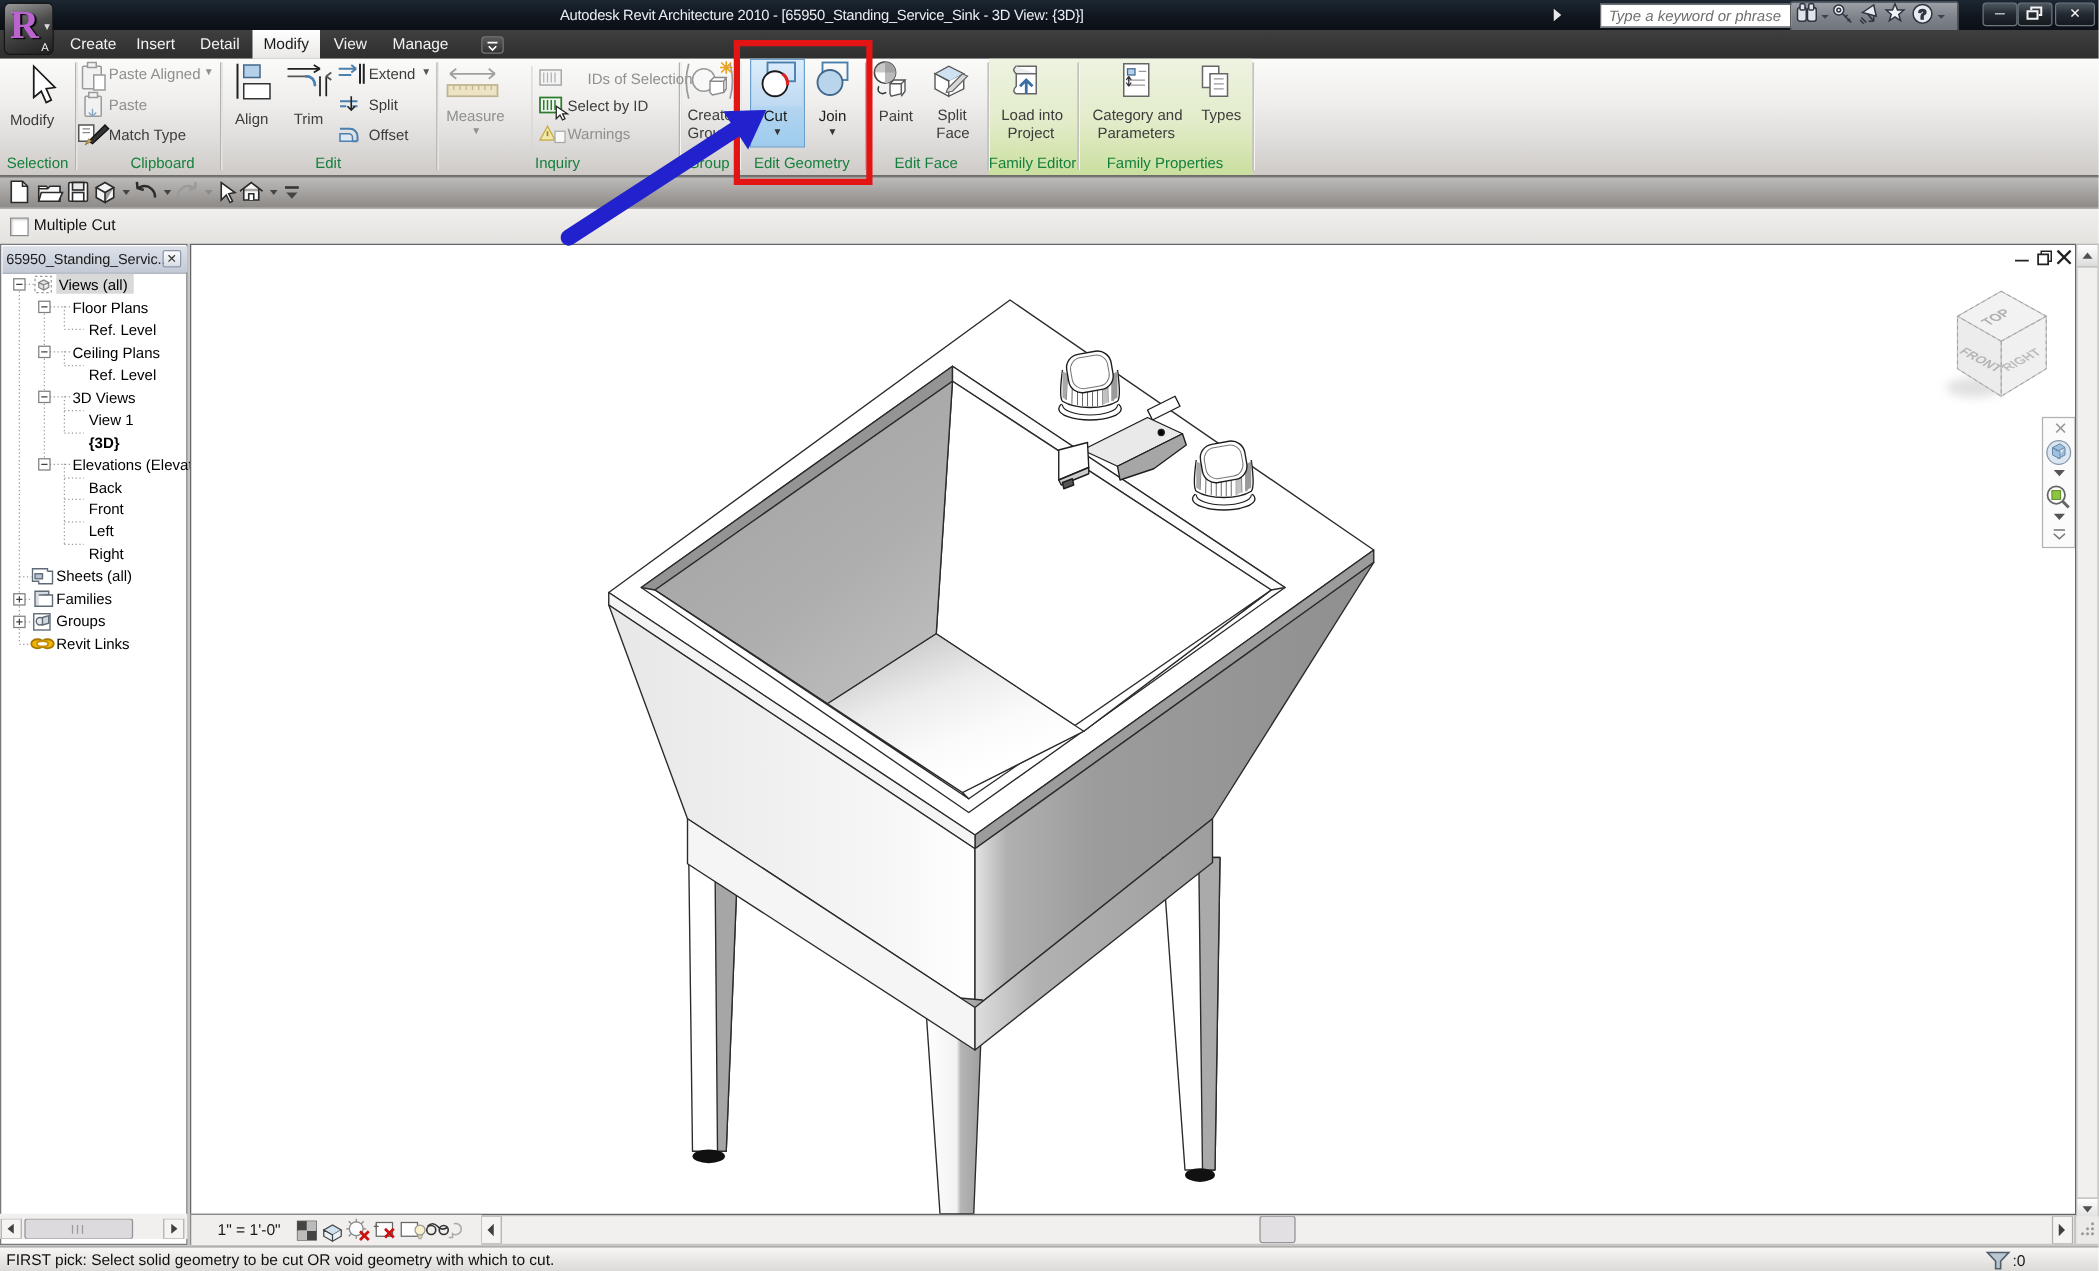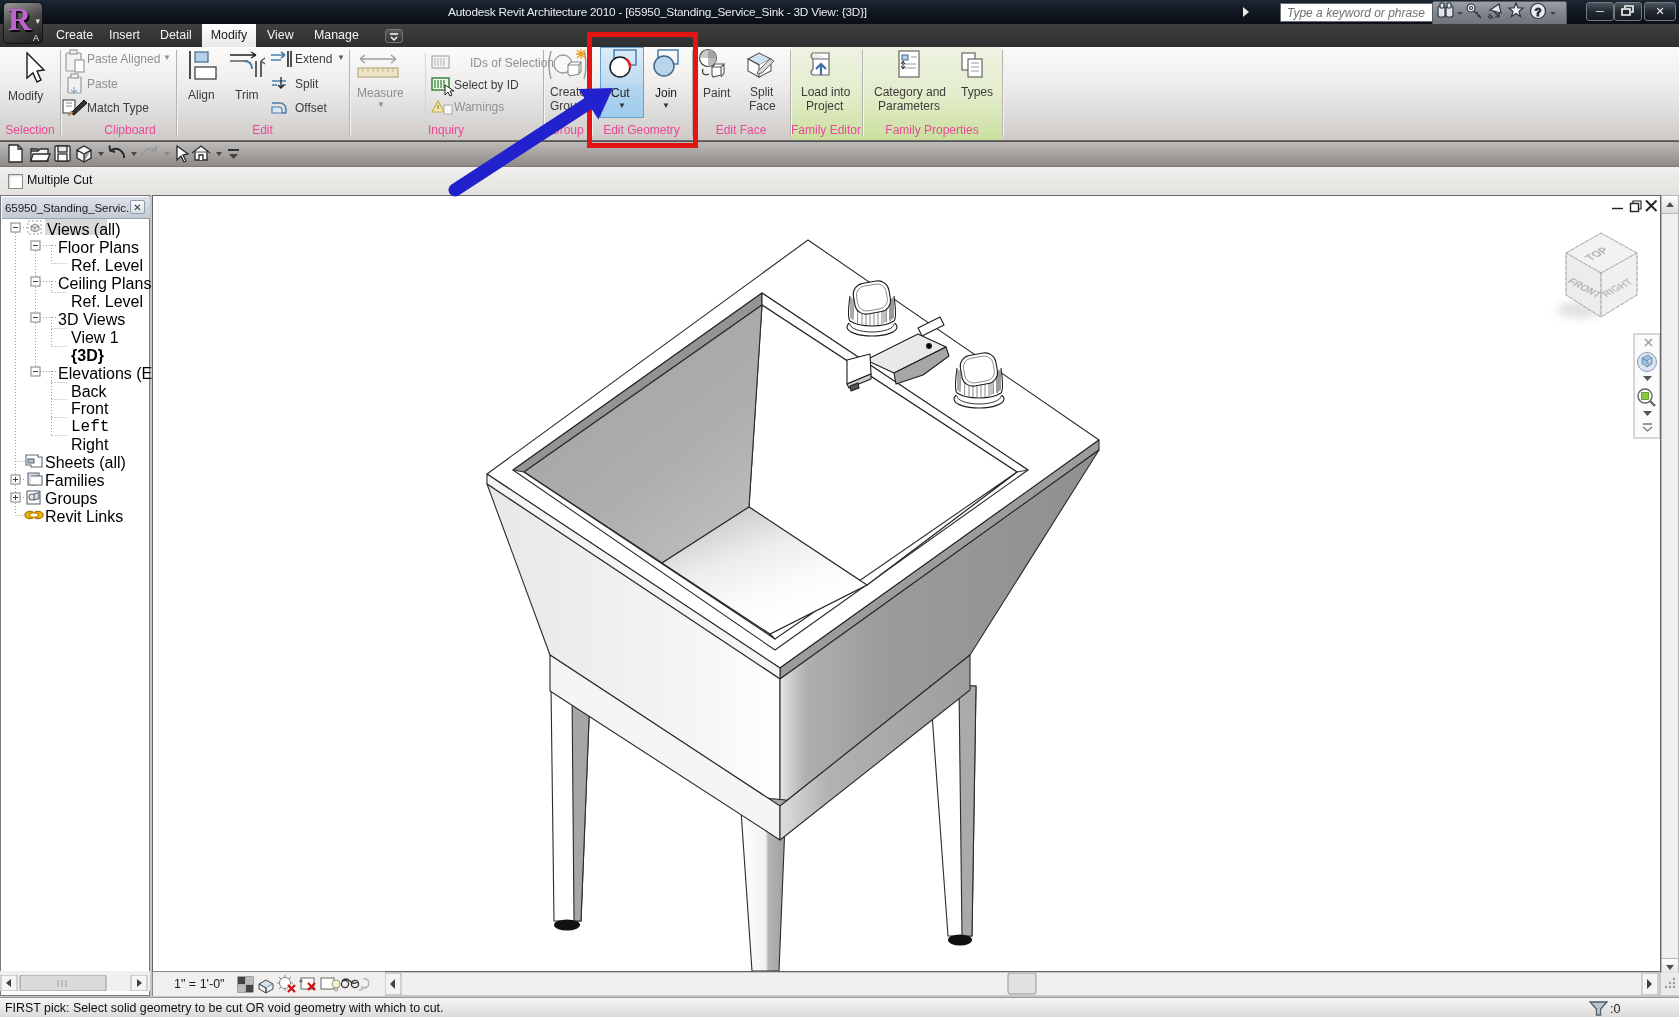--- a/index.html
+++ b/index.html
@@ -20,37 +20,37 @@
 .winbtn{top:2px;height:17px;background:linear-gradient(180deg,#4d565f,#232a31 48%,#14191f);border:1px solid #6f777f;border-radius:3px;color:#f4f4f4;text-align:center;font-size:11px;line-height:16px;}
 
 #menubar{left:0;top:24px;width:1679px;height:23px;background:linear-gradient(180deg,#3f3f3f,#2e2e2e);}
 .tab{position:absolute;top:28px;height:17px;color:#f2f2f2;font-size:12.4px;}
 #tab-modify{left:202px;top:24px;width:54px;height:23px;background:linear-gradient(180deg,#ffffff,#e9e8e6);color:#1a1a1a;text-align:center;line-height:22px;font-size:12.4px;}
 #ribbonmin{left:385px;top:29px;width:16px;height:12px;background:linear-gradient(180deg,#5a5a5a,#333);border:1px solid #777;border-radius:3px;}
 
 #ribbon{left:0;top:47px;width:1679px;height:93px;border-bottom:1px solid #6f6d6b;}
 #ribbon{background:linear-gradient(180deg,#fbfbfa 0%,#eeedec 40%,#dcdad8 75%,#cecac6 100%);}
 .rsep{position:absolute;top:3px;width:1px;height:86px;background:#b4b2b0;border-right:1px solid #f5f5f4;}
-.rlabel{position:absolute;top:76px;height:17px;font-size:12px;color:#ec4899;text-align:center;}
+.rlabel{position:absolute;top:76px;height:17px;font-size:12px;color:#15803d;text-align:center;}
 .rtxt{position:absolute;font-size:12px;color:#3c3c3c;white-space:nowrap;}
 .gtxt{position:absolute;font-size:12px;color:#8f8f8f;white-space:nowrap;}
 .greenbg{position:absolute;top:0;height:93px;background:linear-gradient(180deg,#eef3e2 0%,#e2ecc9 55%,#cadf9e 100%);}
 
 #qat{left:0;top:141px;width:1679px;height:26px;background:linear-gradient(180deg,#bdbbb9,#969391 80%,#8d8a88);border-top:1px solid #565656;border-bottom:1px solid #7c7a78;box-sizing:border-box;}
 #opts{left:0;top:167px;width:1679px;height:30px;background:linear-gradient(180deg,#f0efed,#e4e2df);border-bottom:1px solid #9c9a98;box-sizing:border-box;}
 #mcbox{left:8px;top:7px;width:13px;height:13px;background:#fff;border:1px solid #8a8a8a;box-shadow:inset 1px 1px 2px #cfcfcf;}
 #mctext{left:27px;top:6px;font-size:12.4px;color:#111;}
 
 #mainarea{left:0;top:195px;width:1679px;height:802px;background:#c8c6c4;}
 #panel{left:0;top:0px;width:150px;height:801px;background:#fff;border:1px solid #77797c;box-sizing:border-box;}
 #paneltitle{left:1px;top:1px;width:148px;height:22px;background:linear-gradient(180deg,#dde2ea,#c3cad6);border-bottom:1px solid #98a0ae;box-sizing:border-box;}
 #paneltitle span{position:absolute;left:3px;top:4px;font-size:11.6px;letter-spacing:-0.1px;color:#1a1a1a;white-space:nowrap;}
 #panelx{left:129px;top:4px;width:15px;height:14px;background:linear-gradient(180deg,#fdfdfd,#d8dde5);}
 #panelx{border:1px solid #8e99ab;border-radius:2px;box-sizing:border-box;text-align:center;line-height:13px;font-size:10px;color:#333;}
-.trow{position:absolute;font-size:16px;color:#000;white-space:nowrap;}
+.trow{position:absolute;font-size:12px;color:#000;white-space:nowrap;}
 #canvas{left:152px;top:0px;width:1509px;height:777px;background:#fff;border:1px solid #636569;box-sizing:border-box;}
 #vscroll{left:1661px;top:0px;width:18px;height:780px;background:#f1f0ef;border:1px solid #b9b7b5;box-sizing:border-box;}
 
 #bstrip{left:0;top:776px;width:1679px;height:26px;}
 #lscroll{left:0;top:0;width:150px;height:20px;background:#f1f0ef;}
 #viewctl{left:152px;top:0px;width:233px;height:25px;background:#f0efee;border-top:1px solid #8a8a8a;border-left:1px solid #8a8a8a;box-sizing:border-box;}
 #hscroll{left:385px;top:2px;width:1274px;height:22px;background:#f1f0ef;}
 #grip{left:1661px;top:2px;width:18px;height:22px;background:#eceae8;}
 
 #status{left:0;top:997px;width:1679px;height:20px;background:linear-gradient(180deg,#f7f6f5,#dcdad7);border-top:1px solid #9a9896;box-sizing:border-box;}
@@ -356,21 +356,21 @@
 <div class="trow" style="left:57px;top:43px;">Floor Plans</div>
 <div class="trow" style="left:70px;top:61px;">Ref. Level</div>
 <div class="trow" style="left:57px;top:79px;">Ceiling Plans</div>
 <div class="trow" style="left:70px;top:97px;">Ref. Level</div>
 <div class="trow" style="left:57px;top:115px;">3D Views</div>
 <div class="trow" style="left:70px;top:133px;">View 1</div>
 <div class="trow" style="left:70px;top:151px;font-weight:bold;">{3D}</div>
 <div class="trow" style="left:57px;top:169px;">Elevations (Elevati</div>
 <div class="trow" style="left:70px;top:187px;">Back</div>
 <div class="trow" style="left:70px;top:204px;">Front</div>
-<div class="trow" style="left:70px;top:222px;font-family:Liberation Mono, monospace;">Left</div>
+<div class="trow" style="left:70px;top:222px;">Left</div>
 <div class="trow" style="left:70px;top:240px;">Right</div>
 <div class="trow" style="left:44px;top:258px;">Sheets (all)</div>
 <div class="trow" style="left:44px;top:276px;">Families</div>
 <div class="trow" style="left:44px;top:294px;">Groups</div>
 <div class="trow" style="left:44px;top:312px;">Revit Links</div>
 </div>
   <div id="canvas" class="abs">
 <svg class="abs" style="left:0;top:0;width:1507px;height:775px;" viewBox="0 0 1507 775">
 <defs>
  <linearGradient id="gwall" x1="0" y1="0" x2="0.7" y2="1">

